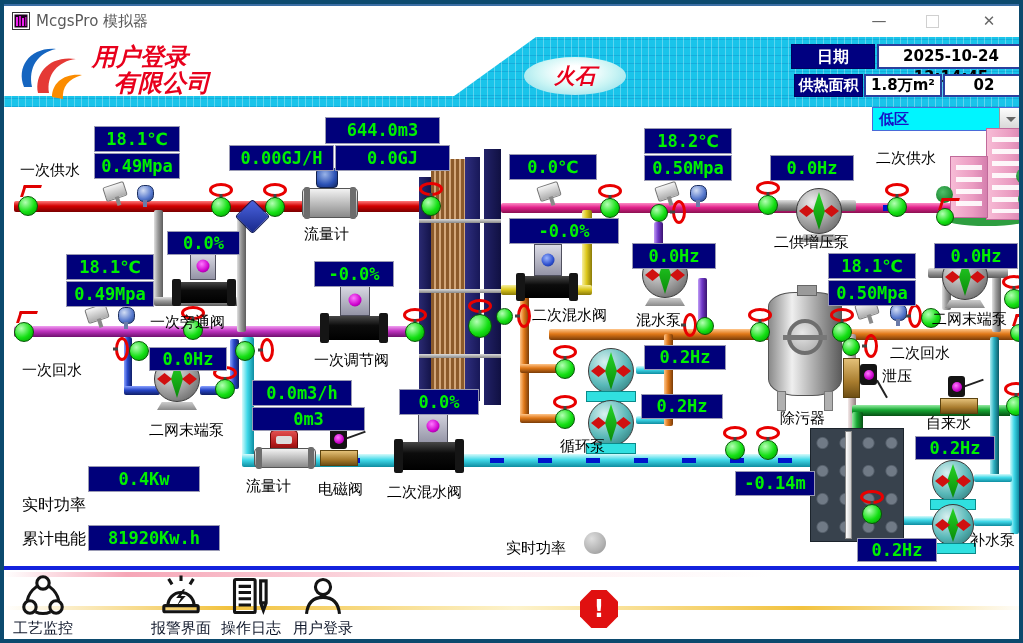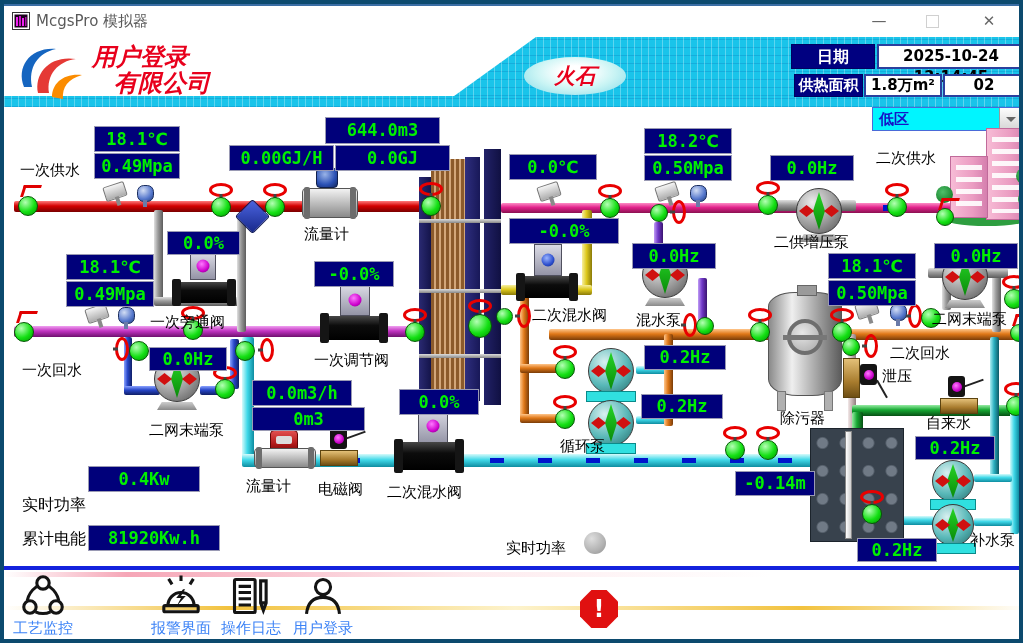--- a/index.html
+++ b/index.html
@@ -133,21 +133,21 @@
   
   .divider-blue{position:absolute;left:0;top:562px;width:1023px;height:4px;background:#1422dd;}
   .navband{position:absolute;left:0;top:566px;width:1023px;height:70px;background:#fff;}
   .pinkline{position:absolute;left:0;top:2px;width:1023px;height:5px;
         background:linear-gradient(to right,rgba(248,170,185,0),rgba(244,150,170,.85) 12%,rgba(252,215,222,.5) 45%,rgba(255,255,255,0) 75%);}
   .yellowline{position:absolute;left:0;top:36px;width:1023px;height:4px;
         background:linear-gradient(to right,rgba(255,215,120,0),#f2c23e 22%,#fdf3cd 50%,#f2c23e 78%,rgba(255,215,120,0));}
   .tealstrip{position:absolute;left:0;top:636px;width:1023px;height:7px;background:linear-gradient(#25b8d8,#0a5f8a);}
   .nav-item{position:absolute;top:4px;width:66px;text-align:center;cursor:pointer;}
   .nav-item svg{display:block;margin:0 auto;}
-  .nav-item .nlabel{font-size:15px;color:#3b82f6;margin-top:1px;white-space:nowrap;}
+  .nav-item .nlabel{font-size:15px;color:#0f172a;margin-top:1px;white-space:nowrap;}
   .octagon{position:absolute;left:576px;top:586px;width:38px;height:38px;background:#e01010;
         clip-path:polygon(30% 0,70% 0,100% 30%,100% 70%,70% 100%,30% 100%,0 70%,0 30%);
         color:#fff;font-weight:bold;font-size:24px;text-align:center;line-height:38px;}
 </style>
 </head>
 <body>
 
 <div id="app">
 
   <div class="accent-line"></div>

